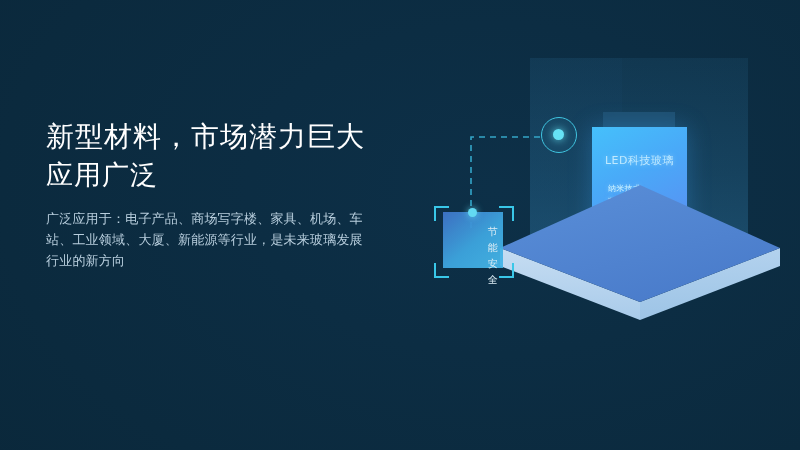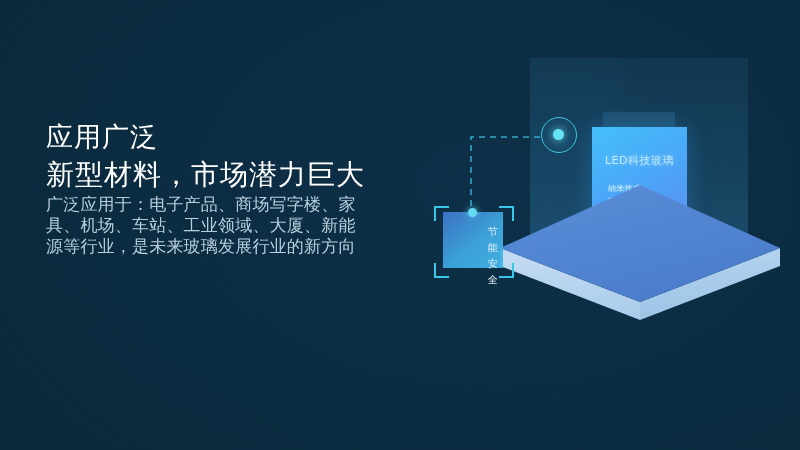--- a/index.html
+++ b/index.html
@@ -28,23 +28,24 @@
   .title-line {
     color: #ffffff;
     font-size: 27px;
     line-height: 38px;
     letter-spacing: 1px;
     font-weight: 400;
     white-space: nowrap;
   }
   .title-line.second { font-size: 28px; }
   #body-copy {
+    margin-top: 14px;
     width: 320px;
     color: #b8cedd;
-    font-size: 17px;
+    font-size: 13px;
     line-height: 21px;
     letter-spacing: 0.2px;
   }
 
   
   #illustration {
     position: absolute;
     left: 420px; top: 0px;
     width: 380px; height: 398px;
   }
@@ -179,22 +180,22 @@
     background: #66e2f5;
     box-shadow: 0 0 8px rgba(102,226,245,0.9);
   }
 </style>
 </head>
 <body>
 
 <div id="slide">
 
   <div id="text-block">
+    <div class="title-line second">新型材料，市场潜力巨大</div>
     <div class="title-line">应用广泛</div>
-    <div class="title-line second">新型材料，市场潜力巨大</div>
     <div id="body-copy">广泛应用于：电子产品、商场写字楼、家具、机场、车站、工业领域、大厦、新能源等行业，是未来玻璃发展行业的新方向</div>
   </div>
 
   <div id="illustration">
 
     <div id="light-column"></div>
     <div id="column-left-face"></div>
 
     <div id="back-panel"></div>
 

